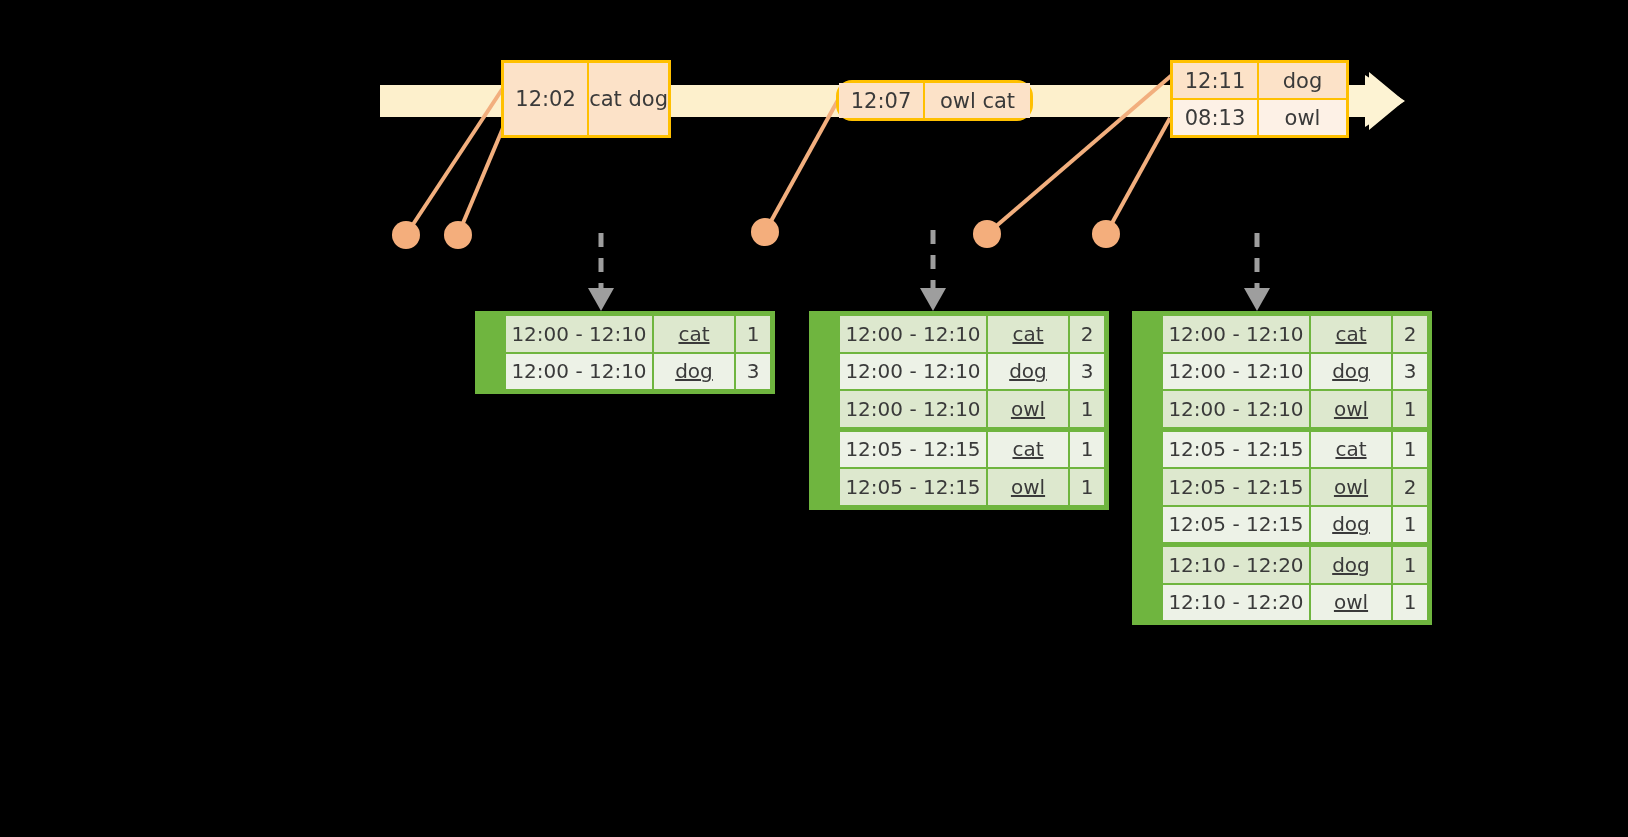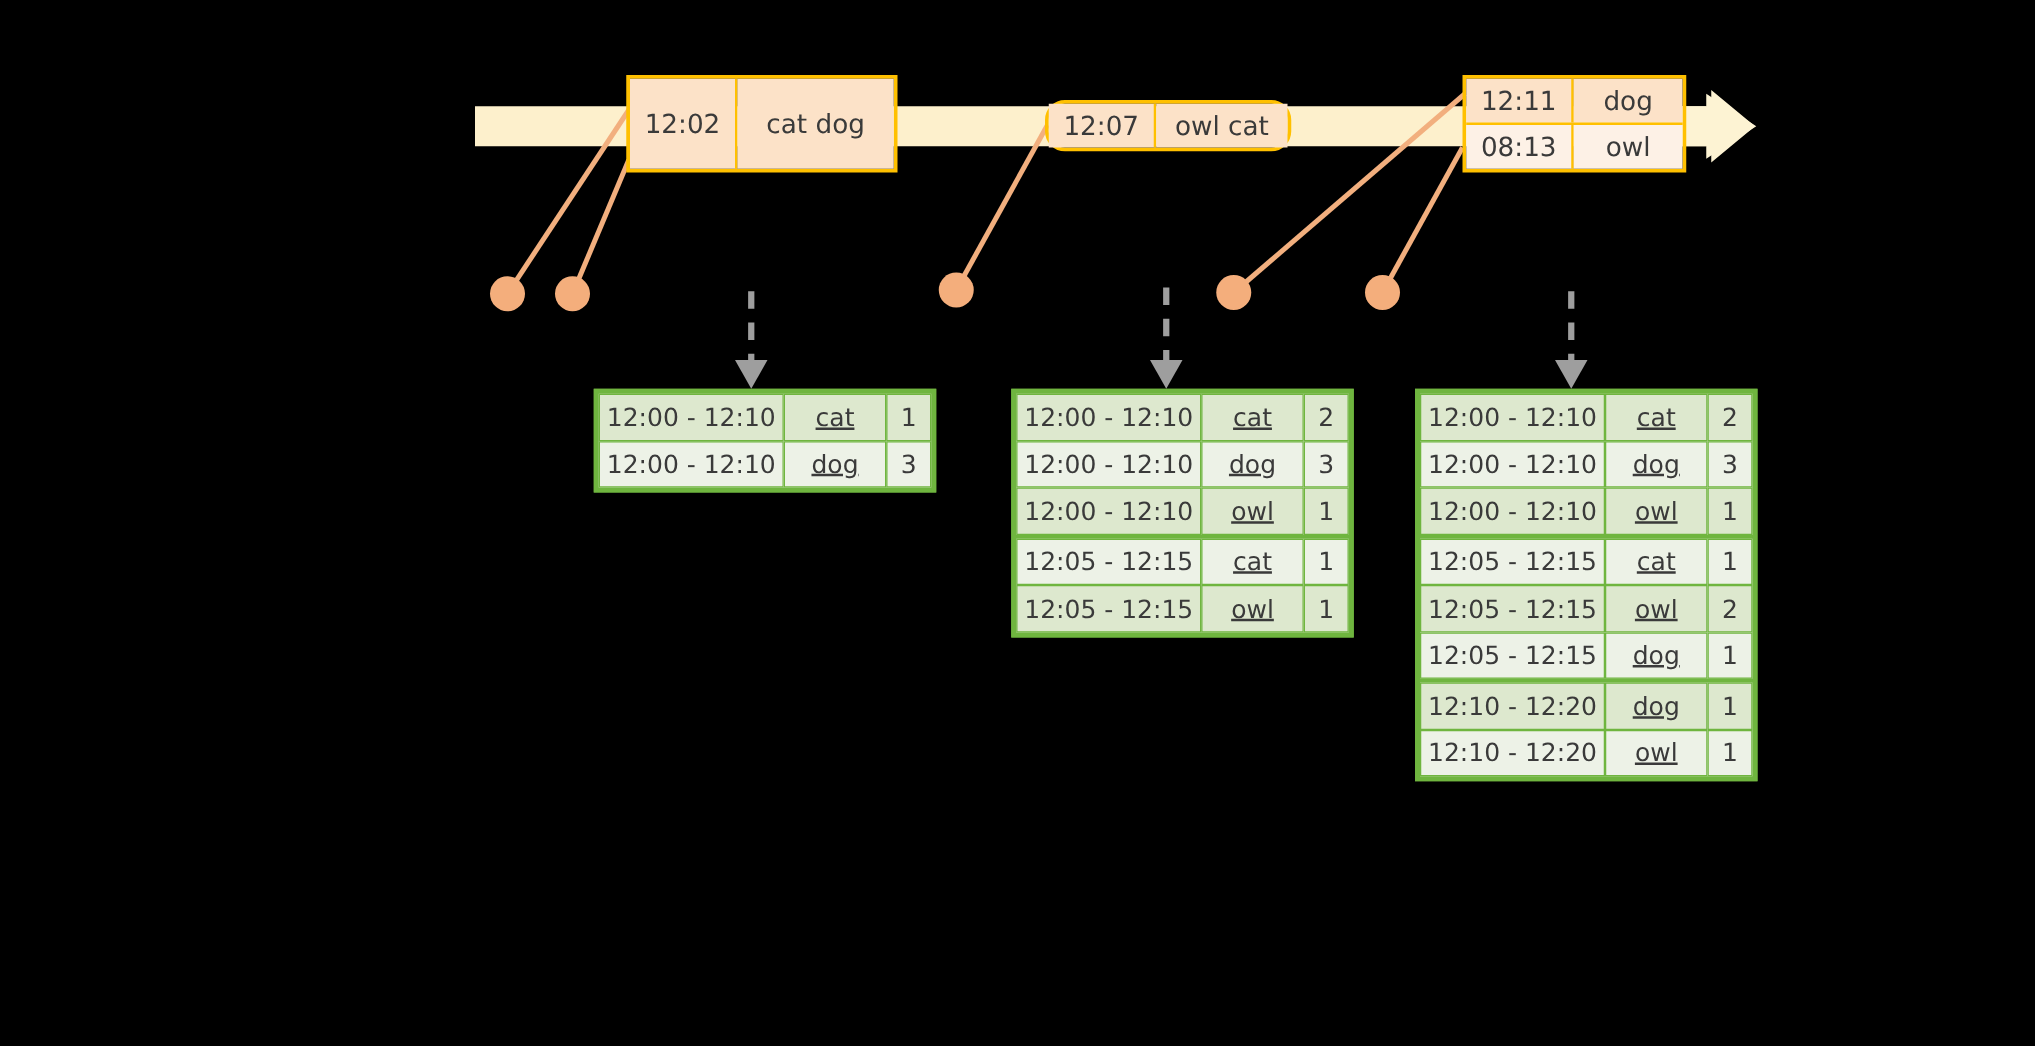--- a/index.html
+++ b/index.html
@@ -73,20 +73,21 @@
     border: 4px solid #6FB53F;
     box-sizing: border-box;
     display: flex;
     flex-direction: column;
     background: #6FB53F;
     z-index: 5;
   }
   .res-row {
     display: flex;
     height: 37.5px;
+    margin-left: 26px;
   }
   .res-cell {
     display: flex;
     align-items: center;
     justify-content: center;
     font-size: 20px;
     color: #3a3a3a;
     box-sizing: border-box;
     border: 1px solid #6FB53F;
     white-space: nowrap;
@@ -131,21 +132,21 @@
       <line x1="933" y1="230" x2="933" y2="290"></line>
       <line x1="1257" y1="233" x2="1257" y2="290"></line>
     </g>
     <g fill="#9E9E9E">
       <polygon points="588,288 614,288 601,311"></polygon>
       <polygon points="920,288 946,288 933,311"></polygon>
       <polygon points="1244,288 1270,288 1257,311"></polygon>
     </g>
   </svg>
 
-  <div class="evt-box" id="evt-box-1" style="left:501px; top:60px; width:217px; height:78px;">
+  <div class="evt-box" id="evt-box-1" style="left:501px; top:60px; width:170px; height:78px;">
     <div class="evt-row shade-a">
       <div class="evt-time">12:02</div>
       <div class="evt-words">cat dog</div>
     </div>
   </div>
 
   <div class="evt-box" id="evt-box-2" style="left:836px; top:80px; width:197px; height:41px;border-radius:16px;">
     <div class="evt-row shade-a">
       <div class="evt-time">12:07</div>
       <div class="evt-words">owl cat</div>

